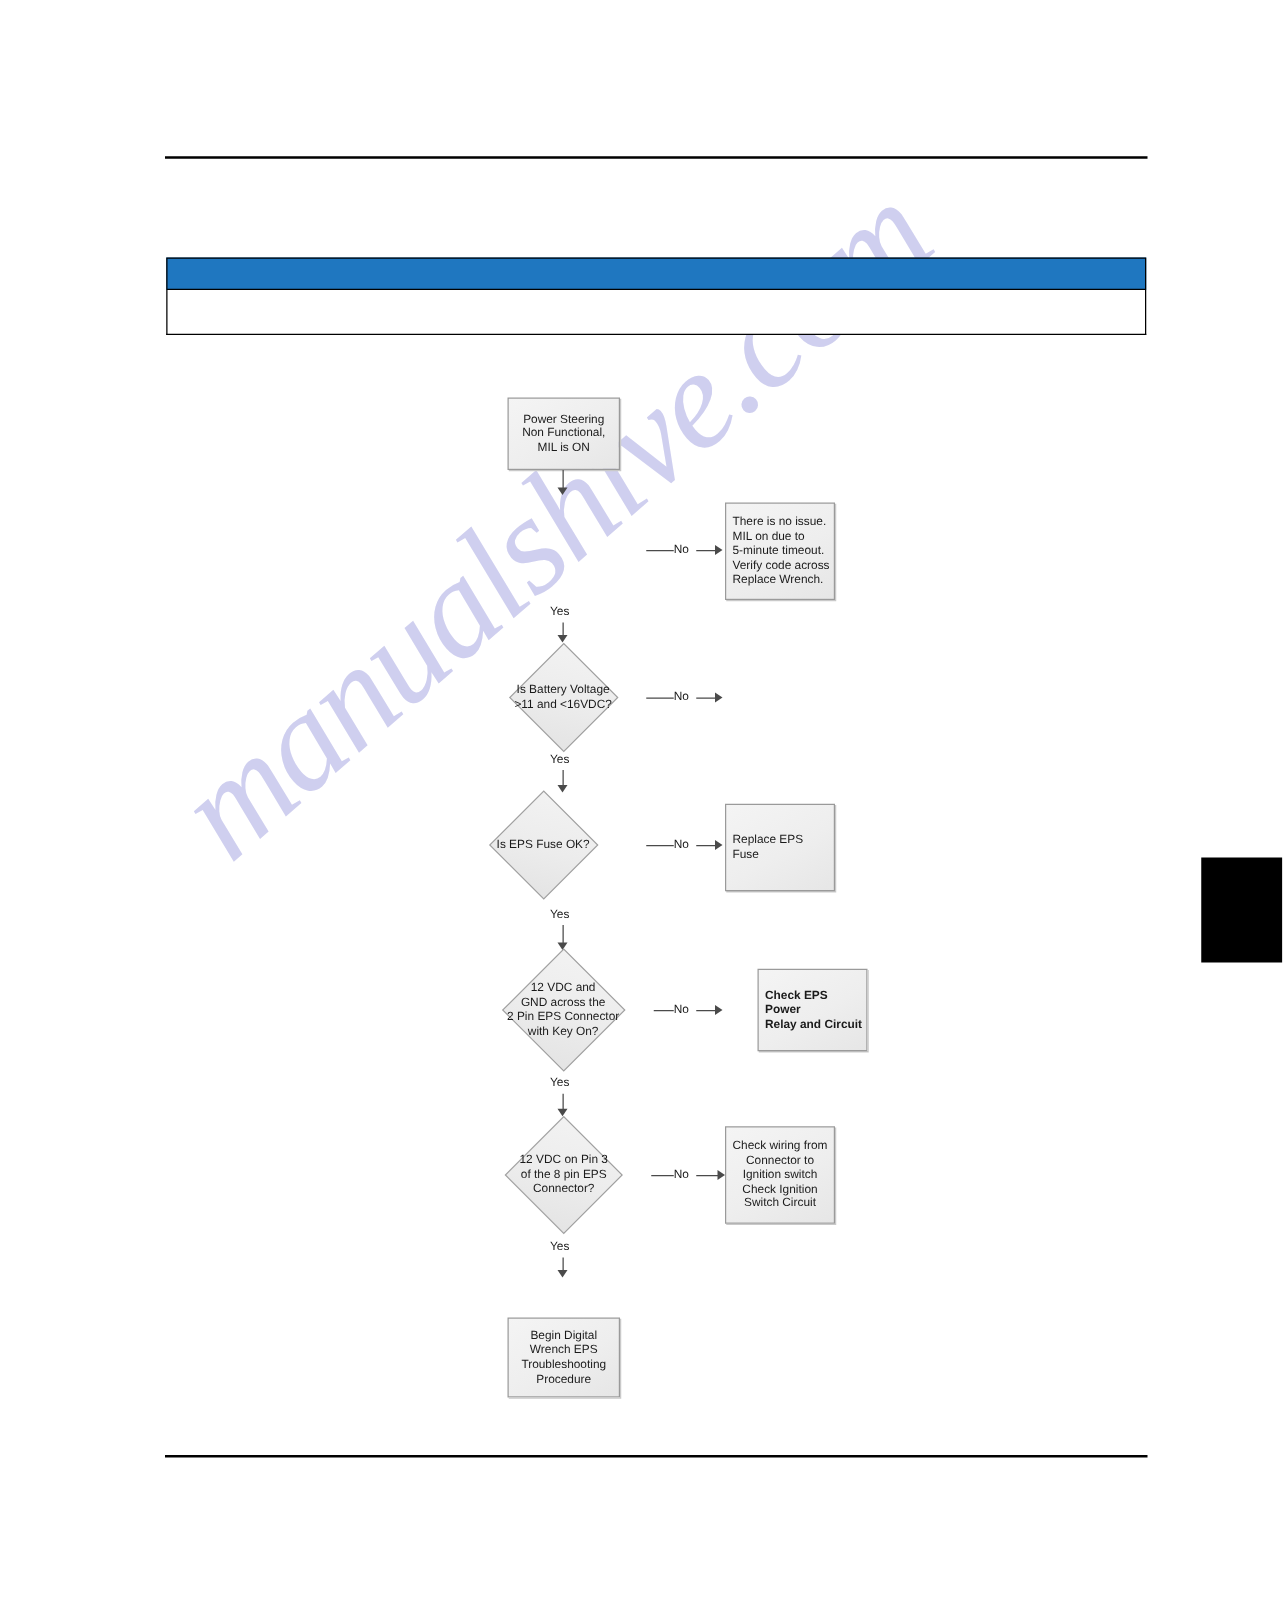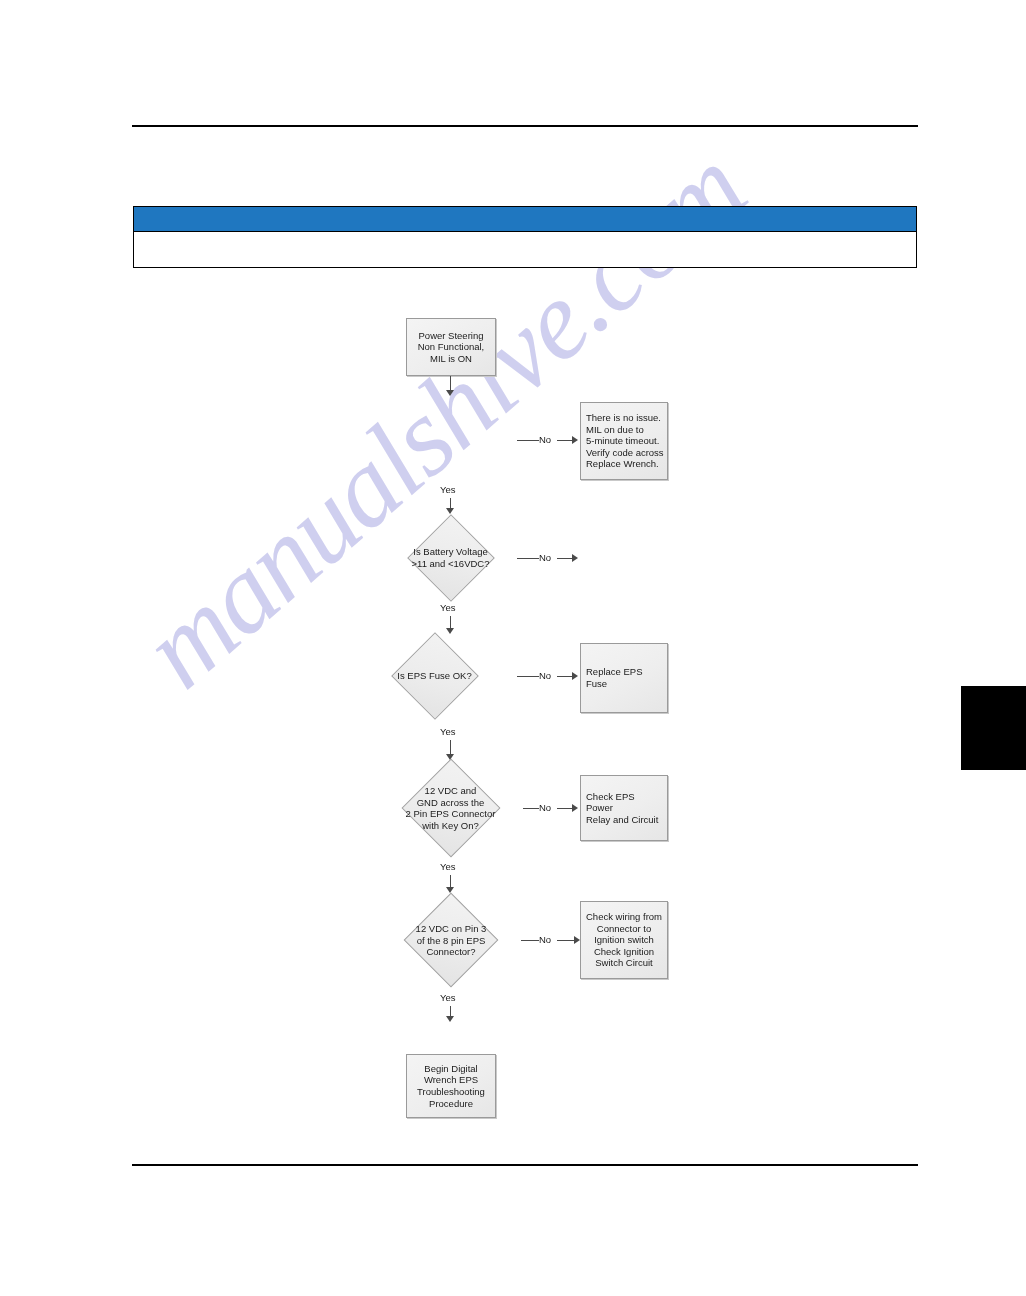--- a/index.html
+++ b/index.html
@@ -274,21 +274,21 @@
         <span>2 Pin EPS Connector</span><br>
         <span>with Key On?</span>
       </div>
     </div>
     <div class="hline" style="left:523px; top:808px; width:16px;"></div>
     <div class="edge-label" style="left:539px; top:802px;">No</div>
     <div class="hline" style="left:557px; top:808px; width:16px;"></div>
     <div class="arrow-right" style="left:572px; top:804px;"></div>
     <div class="edge-label" style="left:440px; top:861px;">Yes</div>
 
-    <div class="node box left-txt" style="left:580px; top:775px; width:88px; height:66px;">
+    <div class="node box left-txt" style="left:606px; top:775px; width:88px; height:66px;font-weight:bold;">
       <div class="txt">
         <span>Check EPS Power</span><br>
         <span>Relay and Circuit</span>
       </div>
     </div>
 
     <div class="vline" style="left:450px; top:875px; height:14px;"></div>
     <div class="arrow-down" style="left:446px; top:887px;"></div>
 
     <div class="node diamond" style="left:381px; top:894px; width:140px; height:92px;">

